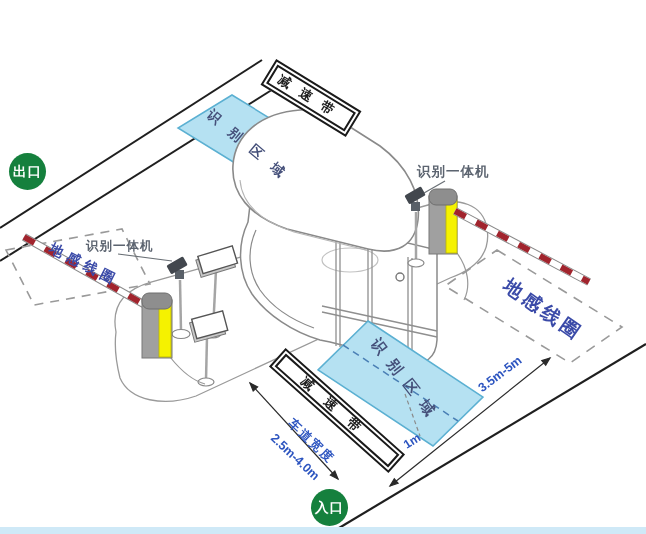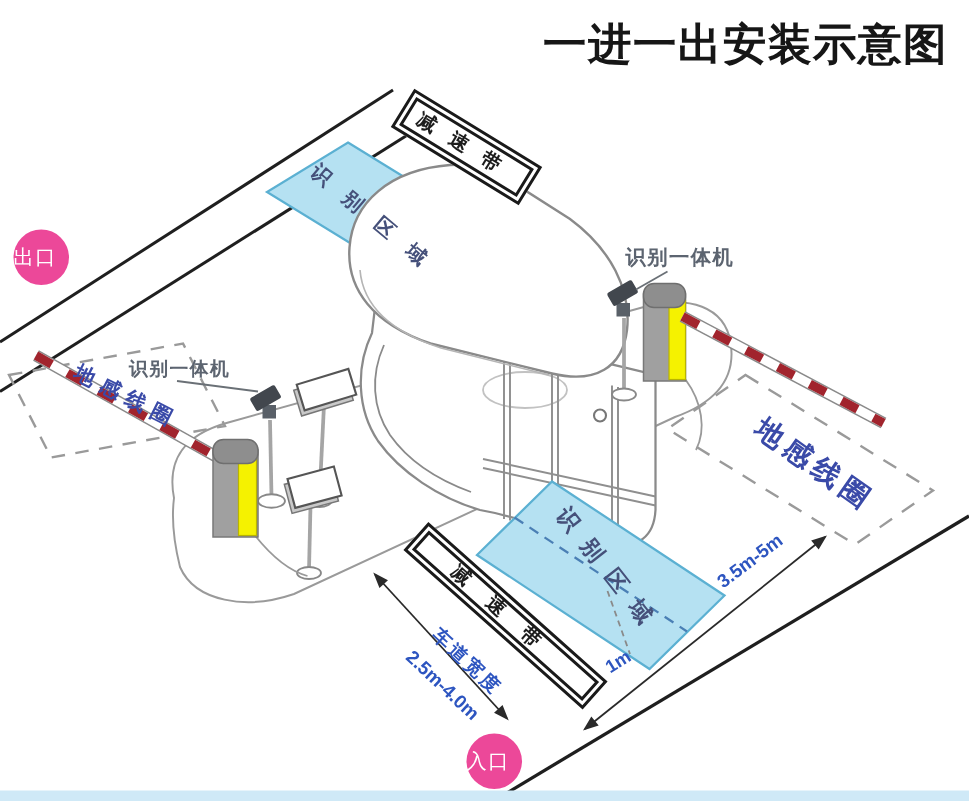--- a/index.html
+++ b/index.html
@@ -2,22 +2,22 @@
 <html><head>
 <meta charset="utf-8">
 <style>
   html,body{margin:0;padding:0;background:#fff;}
   .canvas{position:relative;width:646px;height:534px;background:#ffffff;overflow:hidden;
           font-family:"Liberation Sans",sans-serif;}
   svg.layer{position:absolute;left:0;top:0;}
   .lbl{position:absolute;text-align:center;font-weight:bold;white-space:nowrap;}
   .title{position:absolute;left:362px;top:10px;font-size:29px;font-weight:600;color:#161616;
          letter-spacing:1px;white-space:nowrap;}
-  .badge{position:absolute;width:37px;height:37px;border-radius:50%;background:#ec4899;
-         color:#fff;font-size:13.5px;font-weight:normal;text-align:left;line-height:37px;
+  .badge{position:absolute;width:37px;height:37px;border-radius:50%;background:#15803d;
+         color:#fff;font-size:13.5px;font-weight:bold;text-align:center;line-height:37px;
          letter-spacing:1px;}
   .band{position:absolute;border:6px double #1a1a1a;background:#fff;box-sizing:border-box;
         text-align:center;color:#1c1c1c;font-weight:bold;}
   .band span{display:inline-block;}
   .booth-label{position:absolute;left:282px;top:156px;font-size:24px;font-weight:bold;
                color:#2c3c96;letter-spacing:10px;white-space:nowrap;}
   .blue{color:#3a4aa8;}
   .dim{color:#2d55c0;}
   .camlbl{color:#5c6470;font-weight:bold;position:absolute;text-align:left;white-space:nowrap;}
   .strip{position:absolute;left:0;top:527px;width:646px;height:7px;background:#cfe9f7;}
@@ -145,21 +145,20 @@
       <rect x="446" y="200" width="11" height="53" fill="#f5f200" stroke="#b9b400" stroke-width="0.8"></rect>
       <rect x="429" y="189" width="28" height="16" rx="7" fill="#8e8e8e" stroke="#6f6f6f" stroke-width="1"></rect>
     </g>
     <g>
       <line x1="455" y1="211" x2="589" y2="282" stroke="#8a8a8a" stroke-width="8"></line>
       <line x1="455" y1="211" x2="589" y2="282" stroke="#ffffff" stroke-width="6"></line>
       <line x1="455" y1="211" x2="589" y2="282" stroke="#a1242d" stroke-width="6" stroke-dasharray="12 12"></line>
     </g>
   </svg>
 
-  <div class="title">一进一出安装示意图</div>
 
   <div class="badge" style="left:9px;top:153px;">出口</div>
   <div class="badge" style="left:311px;top:489px;">入口</div>
 
 
   <div class="band" style="left:261px;top:83px;width:100px;height:30px;transform:rotate(31.5deg);
        font-size:13px;letter-spacing:12px;line-height:17px;">
     <span>减速带</span>
   </div>
   <div class="band" style="left:257px;top:398px;width:160px;height:25px;transform:rotate(41.7deg);

